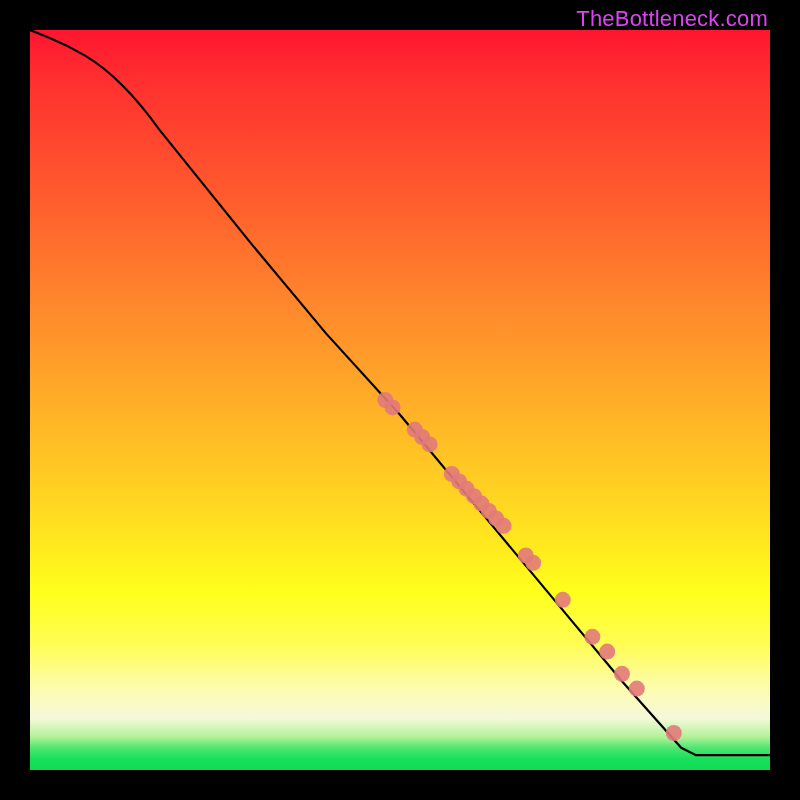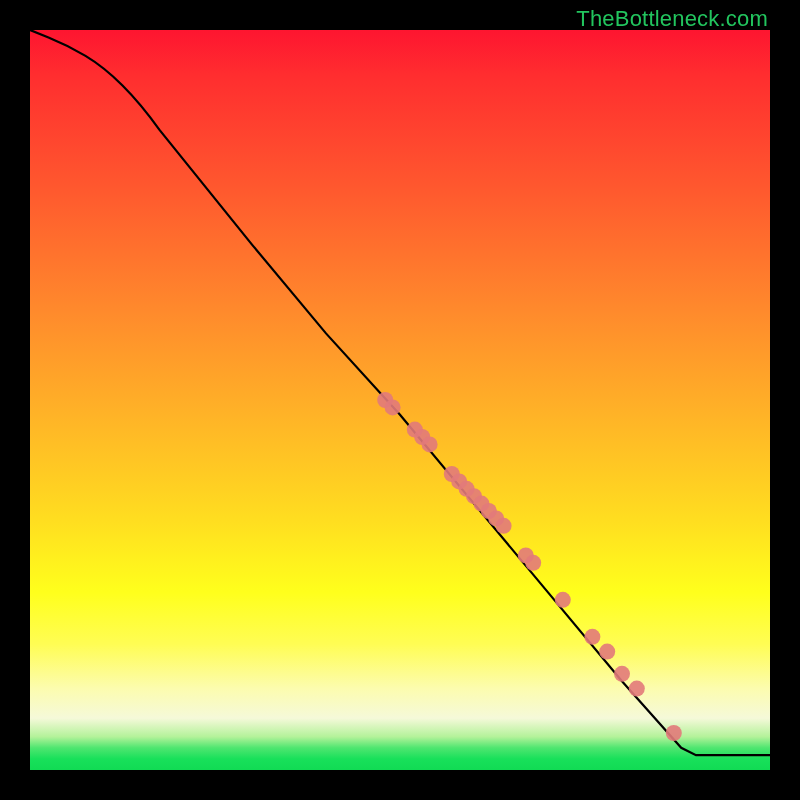--- a/index.html
+++ b/index.html
@@ -39,21 +39,21 @@
       #b4f29a 95.5%,
       #4fe670 97%,
       #18e05a 98.5%,
       #11db54 100%
     );
   }
   .watermark {
     position: absolute;
     top: 6px;
     right: 32px;
-    color: #22c55e;
+    color: #d946ef;
     font-size: 22px;
     font-weight: 400;
     letter-spacing: 0.2px;
     user-select: none;
   }
   svg.curve {
     position: absolute;
     left: 0;
     top: 0;
     width: 740px;

